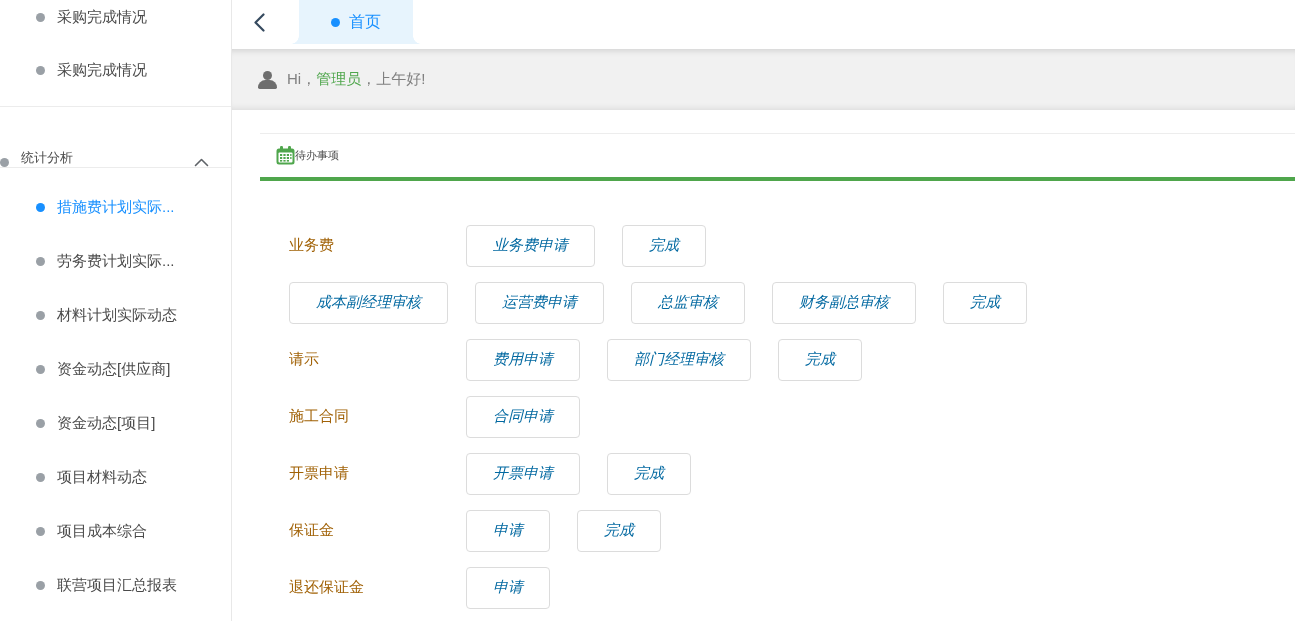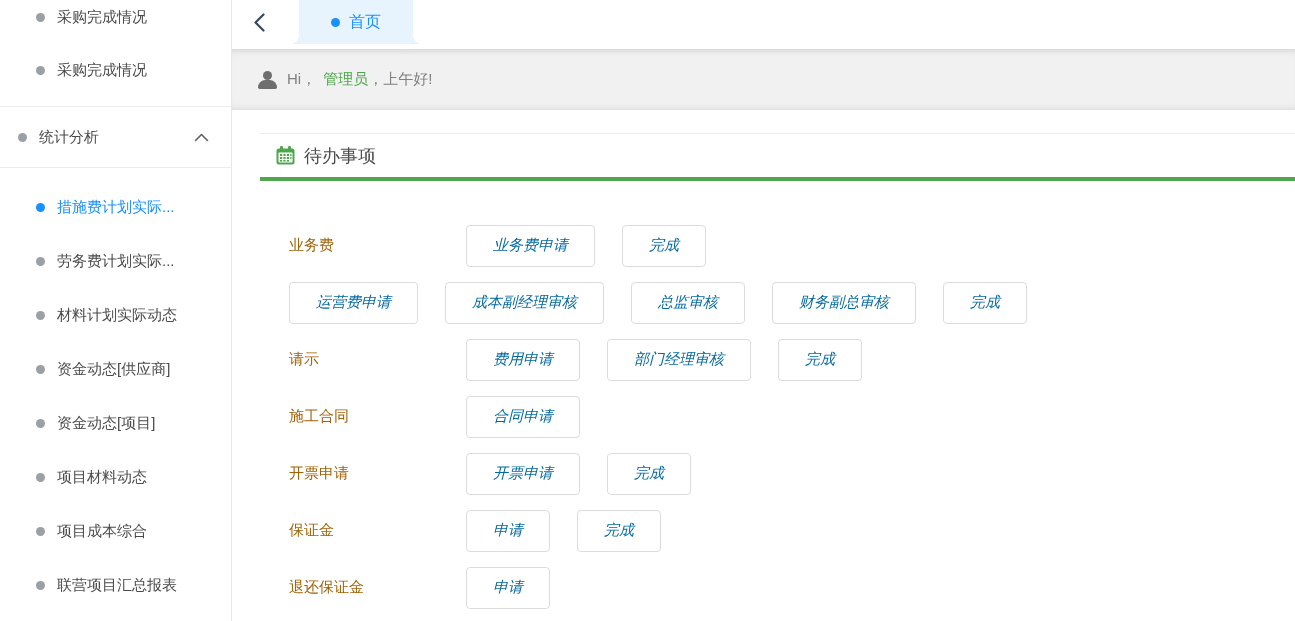--- a/index.html
+++ b/index.html
@@ -25,22 +25,22 @@
     height:53px;display:flex;align-items:center;gap:12px;
     padding-left:36px;font-size:15px;color:#4a4a4a;cursor:pointer;white-space:nowrap;
   }
   .side-list.sub{padding-top:12px;}
   .side-list.sub .side-item{height:54px;}
   .dot{width:9px;height:9px;border-radius:50%;background:#9aa0a6;flex:none;}
   .side-item.active{color:var(--accent-blue);}
   .side-item.active .dot{background:var(--accent-blue);}
   .side-section{
     height:62px;border-top:1px solid #ececec;border-bottom:1px solid #ececec;
-    display:flex;align-items:center;gap:12px;padding:0 22px 0 18px;
-    font-size:15px;color:#4a4a4a;cursor:pointer;
+    display:flex;align-items:flex-end;gap:12px;padding:0 22px 0 0;
+    font-size:13px;color:#4a4a4a;cursor:pointer;
   }
   .side-section .chev{margin-left:auto;display:flex;align-items:center;}
 
   
   main{flex:1;min-width:0;display:flex;flex-direction:column;}
 
   .tabbar{height:49px;background:#fff;display:flex;align-items:flex-start;flex:none;}
   .back-btn{
     width:36px;height:44px;margin-left:9px;border:none;background:none;cursor:pointer;
     display:flex;align-items:center;justify-content:center;padding:0;
@@ -58,25 +58,25 @@
 
   .greetbar{
     height:61px;flex:none;background:var(--greet-bg);
     display:flex;align-items:center;gap:10px;padding-left:26px;
     font-size:15px;color:#808080;
     box-shadow:inset 0 7px 7px -6px rgba(0,0,0,.16), inset 0 -7px 7px -6px rgba(0,0,0,.10);
   }
   .user-icon{position:relative;width:19px;height:18px;flex:none;}
   .user-icon::before{content:'';position:absolute;top:0;left:5px;width:9px;height:9px;border-radius:50%;background:#6e6e6e;}
   .user-icon::after{content:'';position:absolute;bottom:0;left:0;width:19px;height:9px;border-radius:9px 9px 2px 2px;background:#6e6e6e;}
-  .greet-name{color:var(--accent-green);margin-left:7px;}
+  .greet-name{color:var(--accent-green);}
 
   .content{flex:1;background:#fff;padding:23px 0 0 28px;overflow:hidden;}
   .card{border-top:1px solid #ededed;}
-  .card-header{height:43px;display:flex;align-items:center;gap:9px;padding-left:16px;font-size:18px;color:#4c4c4c;}
+  .card-header{height:43px;display:flex;align-items:center;padding-left:16px;font-size:11px;color:#4c4c4c;}
   .green-line{height:4px;background:var(--accent-green);}
 
   .rows{padding:36px 0 0 29px;}
   .todo-row{display:flex;align-items:center;height:57px;}
   .row-label{width:177px;flex:none;font-size:15px;color:#a16207;white-space:nowrap;}
   .row-steps{display:flex;gap:27px;}
   .step-btn{
     height:42px;padding:0 26px;background:#fff;border:1px solid #dcdcdc;border-radius:4px;
     font-size:15px;color:#0369a1;cursor:pointer;white-space:nowrap;
     font-family:"Liberation Sans","DejaVu Sans",sans-serif;
@@ -199,22 +199,22 @@
         <div class="rows" id="todo-rows">
             <div class="todo-row">
     <span class="row-label">业务费</span>
     <div class="row-steps">
                 <button class="step-btn">业务费申请</button>
                 <button class="step-btn">完成</button>
               </div>
   </div>
             <div class="todo-row">
     <div class="row-steps">
+                <button class="step-btn">成本副经理审核</button>
                 <button class="step-btn">运营费申请</button>
-                <button class="step-btn">成本副经理审核</button>
                 <button class="step-btn">总监审核</button>
                 <button class="step-btn">财务副总审核</button>
                 <button class="step-btn">完成</button>
               </div>
   </div>
             <div class="todo-row">
     <span class="row-label">请示</span>
     <div class="row-steps">
                 <button class="step-btn">费用申请</button>
                 <button class="step-btn">部门经理审核</button>

